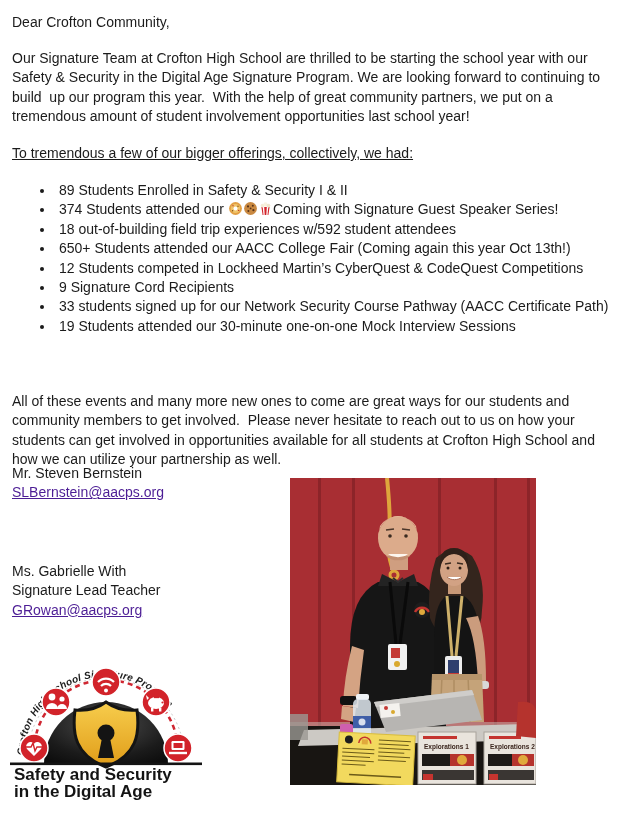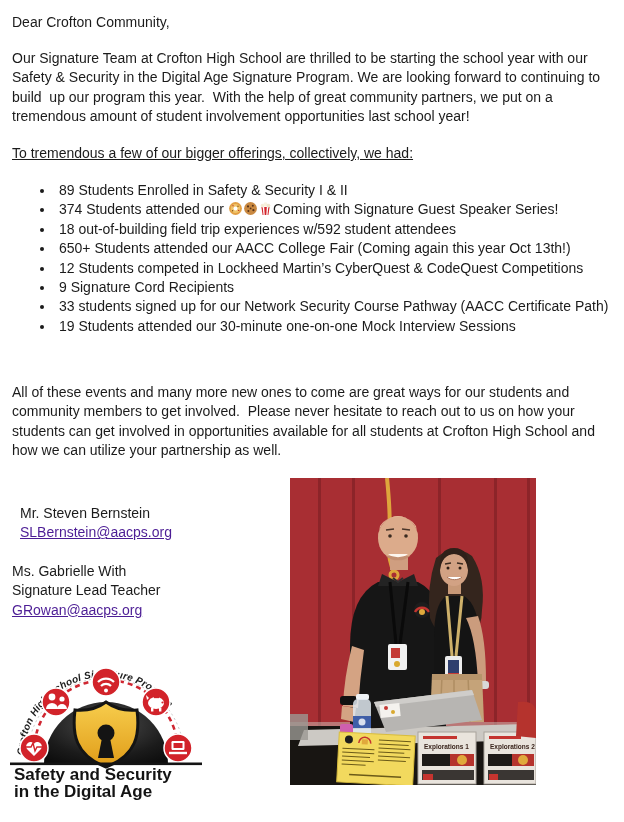--- a/index.html
+++ b/index.html
@@ -8,23 +8,23 @@
     font-family:"Liberation Sans","DejaVu Sans",sans-serif;
     color:#1b1b1b;font-size:14px;line-height:19.3px;
   }
   .abs{position:absolute;}
   .para{left:12px;width:604px;white-space:pre-wrap;}
   #greeting{top:13px;}
   #intro{top:49px;}
   #list-heading{top:144px;text-decoration:underline;}
   #bullet-list{top:181px;left:12px;width:596px;margin:0;padding:0 0 0 43px;list-style:disc;}
   #bullet-list li{padding-left:4px;line-height:19.4px;}
-  #closing{top:383px;}
+  #closing{top:392px;}
   .contact{left:12px;width:270px;}
-  #contact-1{top:504px;margin-left:8px;}
+  #contact-1{top:464px;}
   #contact-2{top:562px;}
   .email-link{color:#4c1d95;text-decoration:underline;cursor:pointer;}
   .emoji{display:inline-block;width:15px;height:15px;vertical-align:-2px;}
   #photo-wrap{left:290px;top:478px;width:246px;height:307px;}
   #logo-wrap{left:8px;top:646px;width:196px;height:155px;}
   svg{display:block;}
 </style>
 </head>
 <body>
 

